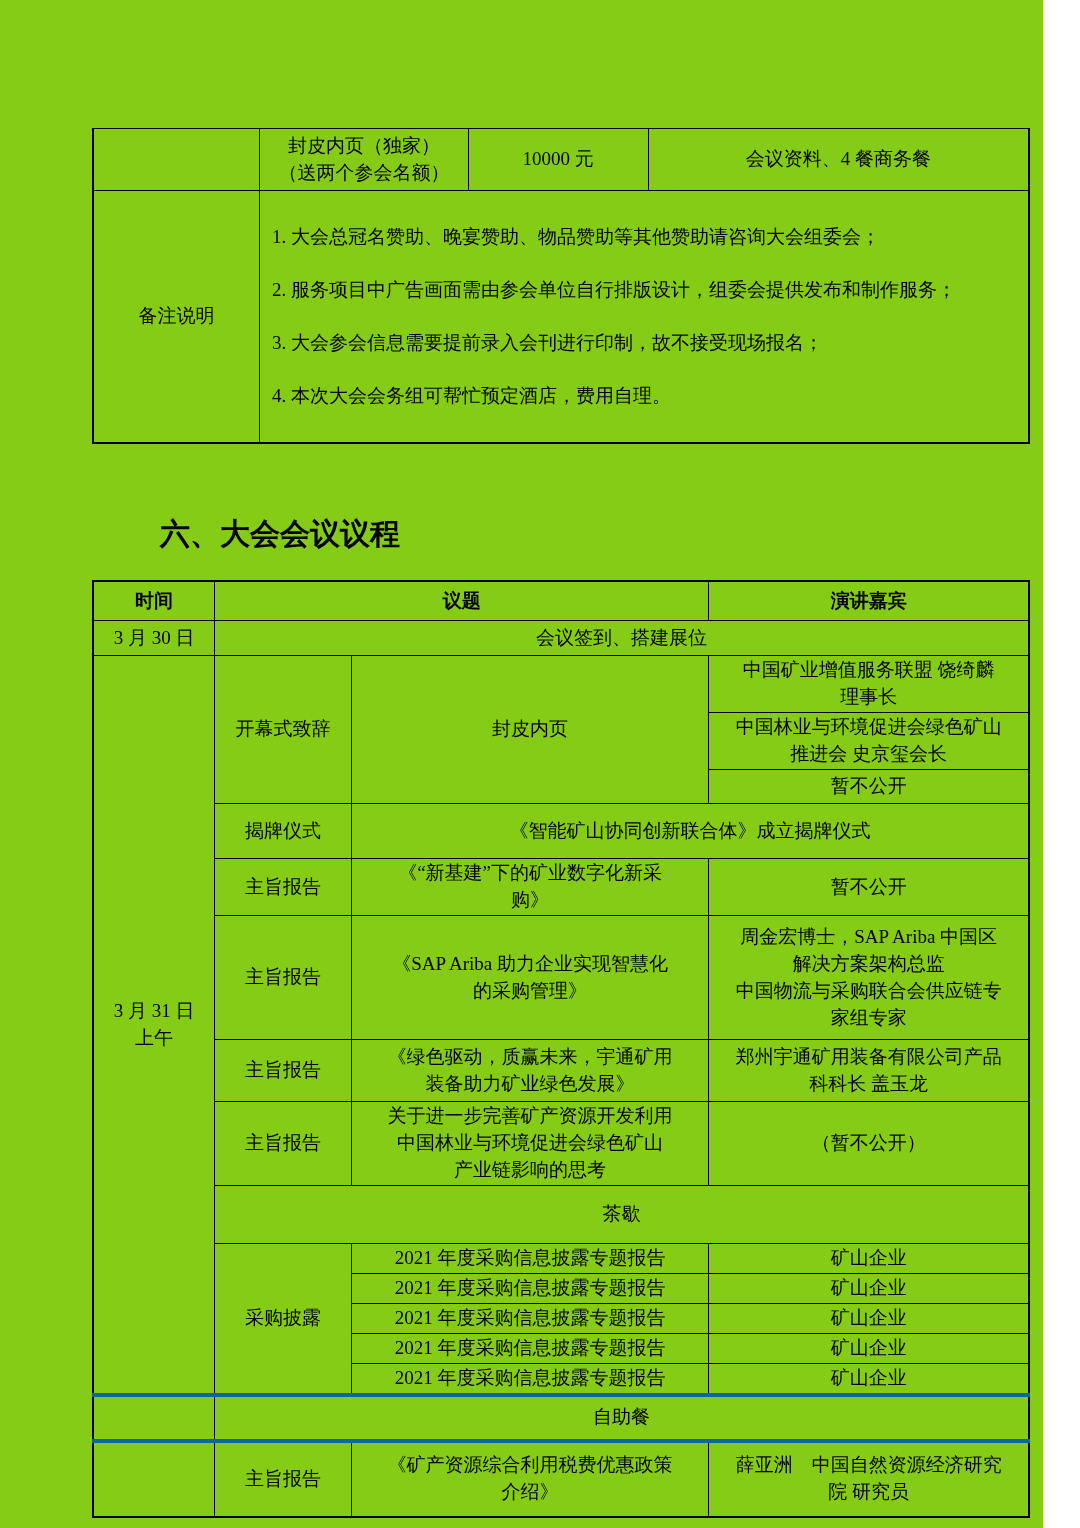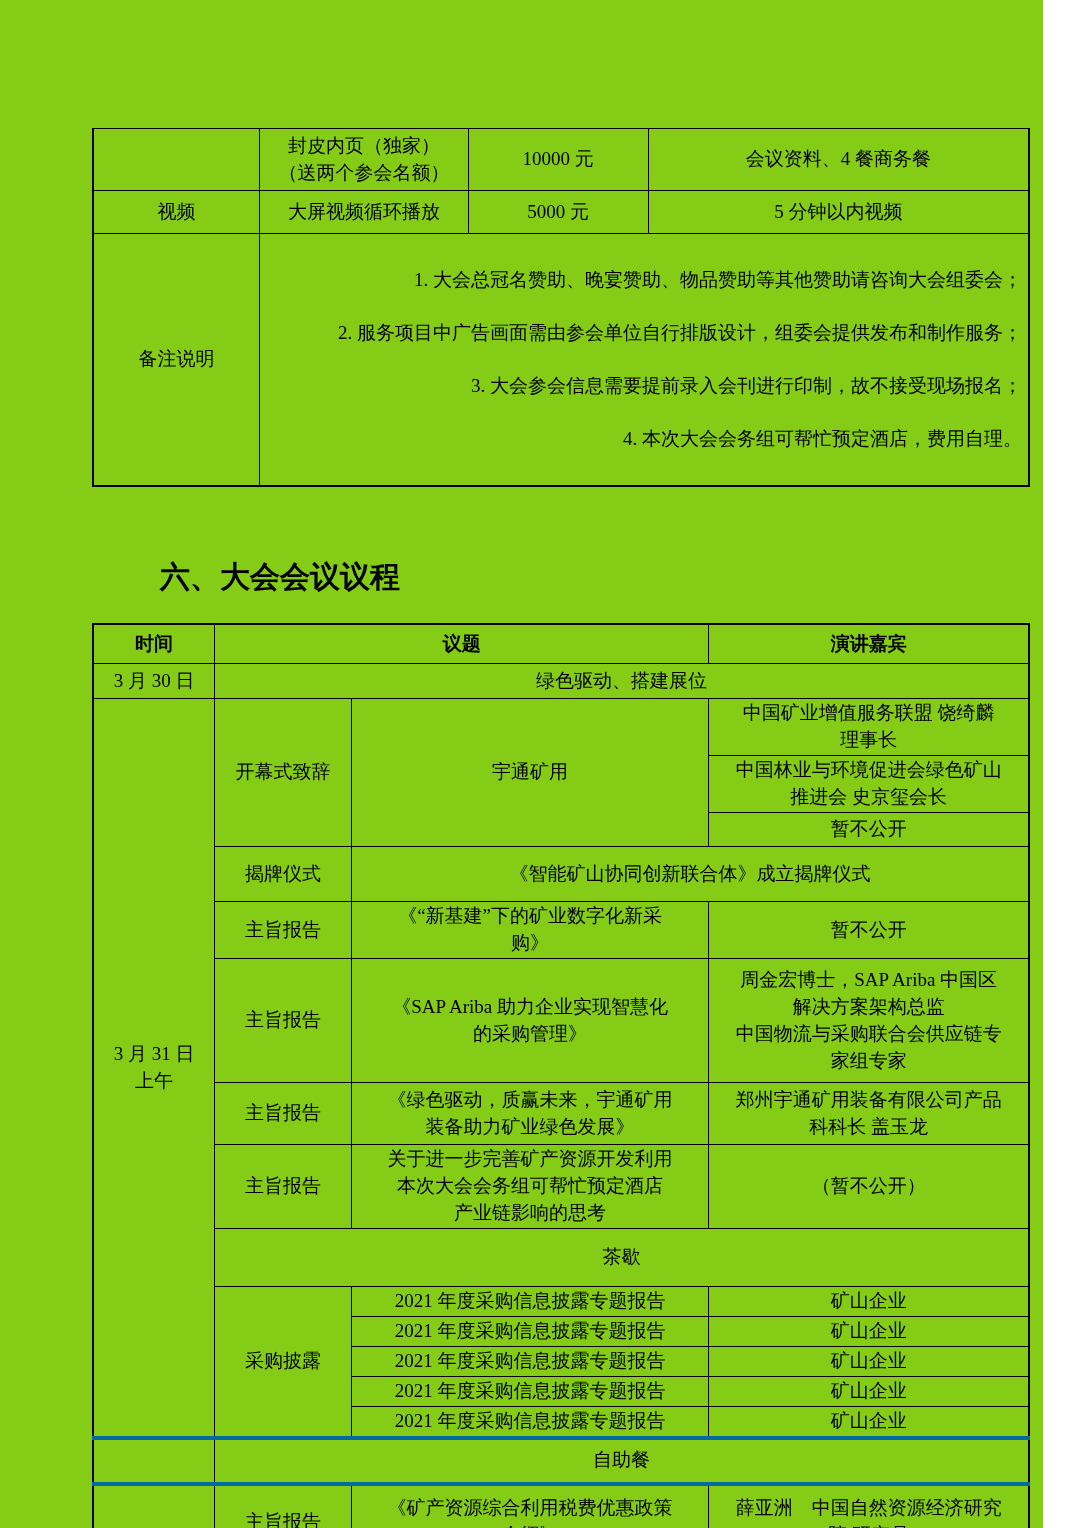--- a/index.html
+++ b/index.html
@@ -28,21 +28,21 @@
     font-size:19px;
     line-height:1.42;
     white-space:pre-line;
     padding:1px 4px;
     font-weight:normal;
     overflow:hidden;
   }
   .sponsor-table { margin-top:128px; border:2px solid #000; border-top:1px solid #000; }
   .agenda-table  { border:2px solid #000; }
   .agenda-table thead th { font-weight:bold; }
-  .notes-cell { text-align:right; padding:6px 6px 6px 12px; }
+  .notes-cell { text-align:left; padding:6px 6px 6px 12px; }
   .notes-cell .note-line { line-height:26px; white-space:normal; }
   .section-title {
     margin:73px 0 0 160px;
     font-size:30px;
     font-weight:bold;
     line-height:34px;
   }
   .agenda-table { margin-top:29px; }
   .thick-top td { border-top:4px solid #0369a1; }
   
@@ -64,26 +64,20 @@
         <col style="width:40.7%">
     </colgroup>
     <tbody>
       <tr class="rh62">
         <td></td>
         <td>封皮内页（独家）
 （送两个参会名额）</td>
         <td>10000 元</td>
         <td>会议资料、4 餐商务餐</td>
       </tr>
-      <tr class="rh43">
-        <td>视频</td>
-        <td>大屏视频循环播放</td>
-        <td>5000 元</td>
-        <td>5 分钟以内视频</td>
-      </tr>
       <tr class="rh113">
         <td>备注说明</td>
         <td class="notes-cell" colspan="3">
           <div class="note-line">1. 大会总冠名赞助、晚宴赞助、物品赞助等其他赞助请咨询大会组委会；</div>
           <div class="note-line">2. 服务项目中广告画面需由参会单位自行排版设计，组委会提供发布和制作服务；</div>
           <div class="note-line">3. 大会参会信息需要提前录入会刊进行印制，故不接受现场报名；</div>
           <div class="note-line">4. 本次大会会务组可帮忙预定酒店，费用自理。</div>
         </td>
       </tr>
     </tbody>
@@ -101,28 +95,28 @@
     <thead>
       <tr class="rh40">
         <th>时间</th>
         <th colspan="2">议题</th>
         <th>演讲嘉宾</th>
       </tr>
     </thead>
     <tbody>
       <tr class="rh35">
         <td>3 月 30 日</td>
-        <td colspan="3">绿色驱动、搭建展位</td>
+        <td colspan="3">会议签到、搭建展位</td>
       </tr>
 
       <tr class="rh46">
         <td rowspan="14">3 月 31 日
 上午</td>
         <td rowspan="3">开幕式致辞</td>
-        <td rowspan="3">宇通矿用</td>
+        <td rowspan="3">封皮内页</td>
         <td>中国矿业增值服务联盟 饶绮麟
 理事长</td>
       </tr>
       <tr class="rh46">
         <td>中国林业与环境促进会绿色矿山
 推进会 史京玺会长</td>
       </tr>
       <tr class="rh34">
         <td>暂不公开</td>
       </tr>
@@ -150,21 +144,21 @@
       <tr class="rh60">
         <td>主旨报告</td>
         <td>《绿色驱动，质赢未来，宇通矿用
 装备助力矿业绿色发展》</td>
         <td>郑州宇通矿用装备有限公司产品
 科科长 盖玉龙</td>
       </tr>
       <tr class="rh82">
         <td>主旨报告</td>
         <td>关于进一步完善矿产资源开发利用
-本次大会会务组可帮忙预定酒店
+中国林业与环境促进会绿色矿山
 产业链影响的思考</td>
         <td>（暂不公开）</td>
       </tr>
 
       <tr class="rh58">
         <td colspan="3">茶歇</td>
       </tr>
 
       <tr class="rh29">
         <td rowspan="5">采购披露</td>

